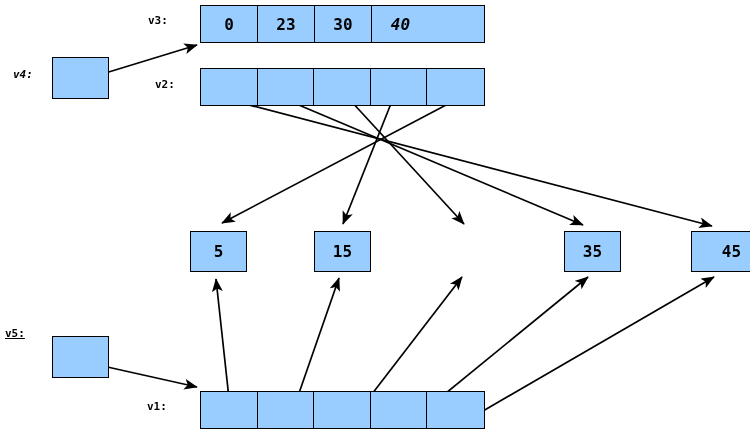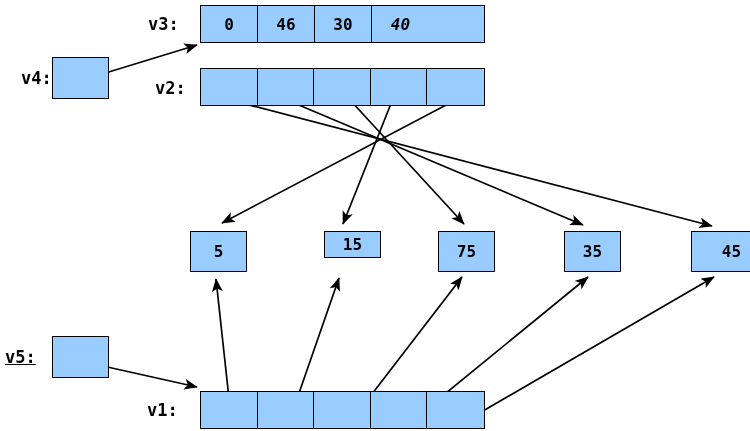--- a/index.html
+++ b/index.html
@@ -21,21 +21,21 @@
     position: absolute;
     left: 0;
     top: 0;
     width: 750px;
     height: 431px;
     pointer-events: none;
   }
   .var-label {
     position: absolute;
     font-family: "DejaVu Sans Mono", "Liberation Mono", monospace;
-    font-size: 17px;
+    font-size: 11px;
     font-weight: bold;
     color: #000000;
     letter-spacing: 0px;
     white-space: nowrap;
   }
   .array {
     position: absolute;
     display: flex;
     border: 1.6px solid #000000;
     box-sizing: border-box;
@@ -97,47 +97,46 @@
         <line x1="398" y1="86" x2="343" y2="224" marker-end="url(#arrowhead)"></line>
         <line x1="467" y1="94" x2="222" y2="223" marker-end="url(#arrowhead)"></line>
         <line x1="231" y1="417" x2="216" y2="279" marker-end="url(#arrowhead)"></line>
         <line x1="290" y1="419" x2="339" y2="278" marker-end="url(#arrowhead)"></line>
         <line x1="352" y1="420" x2="462" y2="277" marker-end="url(#arrowhead)"></line>
         <line x1="413" y1="420" x2="588" y2="277" marker-end="url(#arrowhead)"></line>
         <line x1="483" y1="411" x2="714" y2="277" marker-end="url(#arrowhead)"></line>
       </g>
   </svg>
 
-  <div class="var-label" style="left:21px; top:68px;">v4:</div>
+  <div class="var-label" style="left:13px; top:68px;font-style:italic;">v4:</div>
   <div class="ptr-box" style="left:52px; top:57px; width:57px; height:42px;"></div>
 
   <div class="var-label" style="left:148px; top:14px;">v3:</div>
   <div class="array" style="left:200px; top:5px; width:285px; height:38px;">
     <div class="cell" style="width:57px;">0</div>
-    <div class="cell" style="width:57px;">46</div>
+    <div class="cell" style="width:57px;">23</div>
     <div class="cell" style="width:57px;text-align:center;">30</div>
     <div class="cell" style="width:57px;">40</div>
   </div>
 
   <div class="var-label" style="left:155px; top:78px;">v2:</div>
   <div class="array" style="left:200px; top:68px; width:285px; height:38px;">
     <div class="cell" style="width:57px;"></div>
     <div class="cell" style="width:57px;"></div>
     <div class="cell" style="width:57px;"></div>
     <div class="cell" style="width:57px;"></div>
     <div class="cell" style="width:57px;"></div>
   </div>
 
   <div class="val-box" style="left:190px; top:231px; width:57px; height:41px;">5</div>
-  <div class="val-box" style="left:324px; top:231px; width:57px; height:27px;">15</div>
-  <div class="val-box" style="left:438px; top:231px; width:57px; height:41px;">75</div>
+  <div class="val-box" style="left:314px; top:231px; width:57px; height:41px;">15</div>
   <div class="val-box" style="left:564px; top:231px; width:57px; height:41px;text-align:center;">35</div>
   <div class="val-box" style="left:691px; top:231px; width:81px; height:41px;">45</div>
 
-  <div class="var-label" style="left:5px; top:347px;text-decoration:underline;">v5:</div>
+  <div class="var-label" style="left:5px; top:327px;text-decoration:underline;">v5:</div>
   <div class="ptr-box" style="left:52px; top:336px; width:57px; height:42px;"></div>
 
   <div class="var-label" style="left:147px; top:400px;">v1:</div>
   <div class="array" style="left:200px; top:391px; width:285px; height:38px;">
     <div class="cell" style="width:57px;"></div>
     <div class="cell" style="width:57px;"></div>
     <div class="cell" style="width:57px;"></div>
     <div class="cell" style="width:57px;"></div>
     <div class="cell" style="width:57px;"></div>
   </div>

